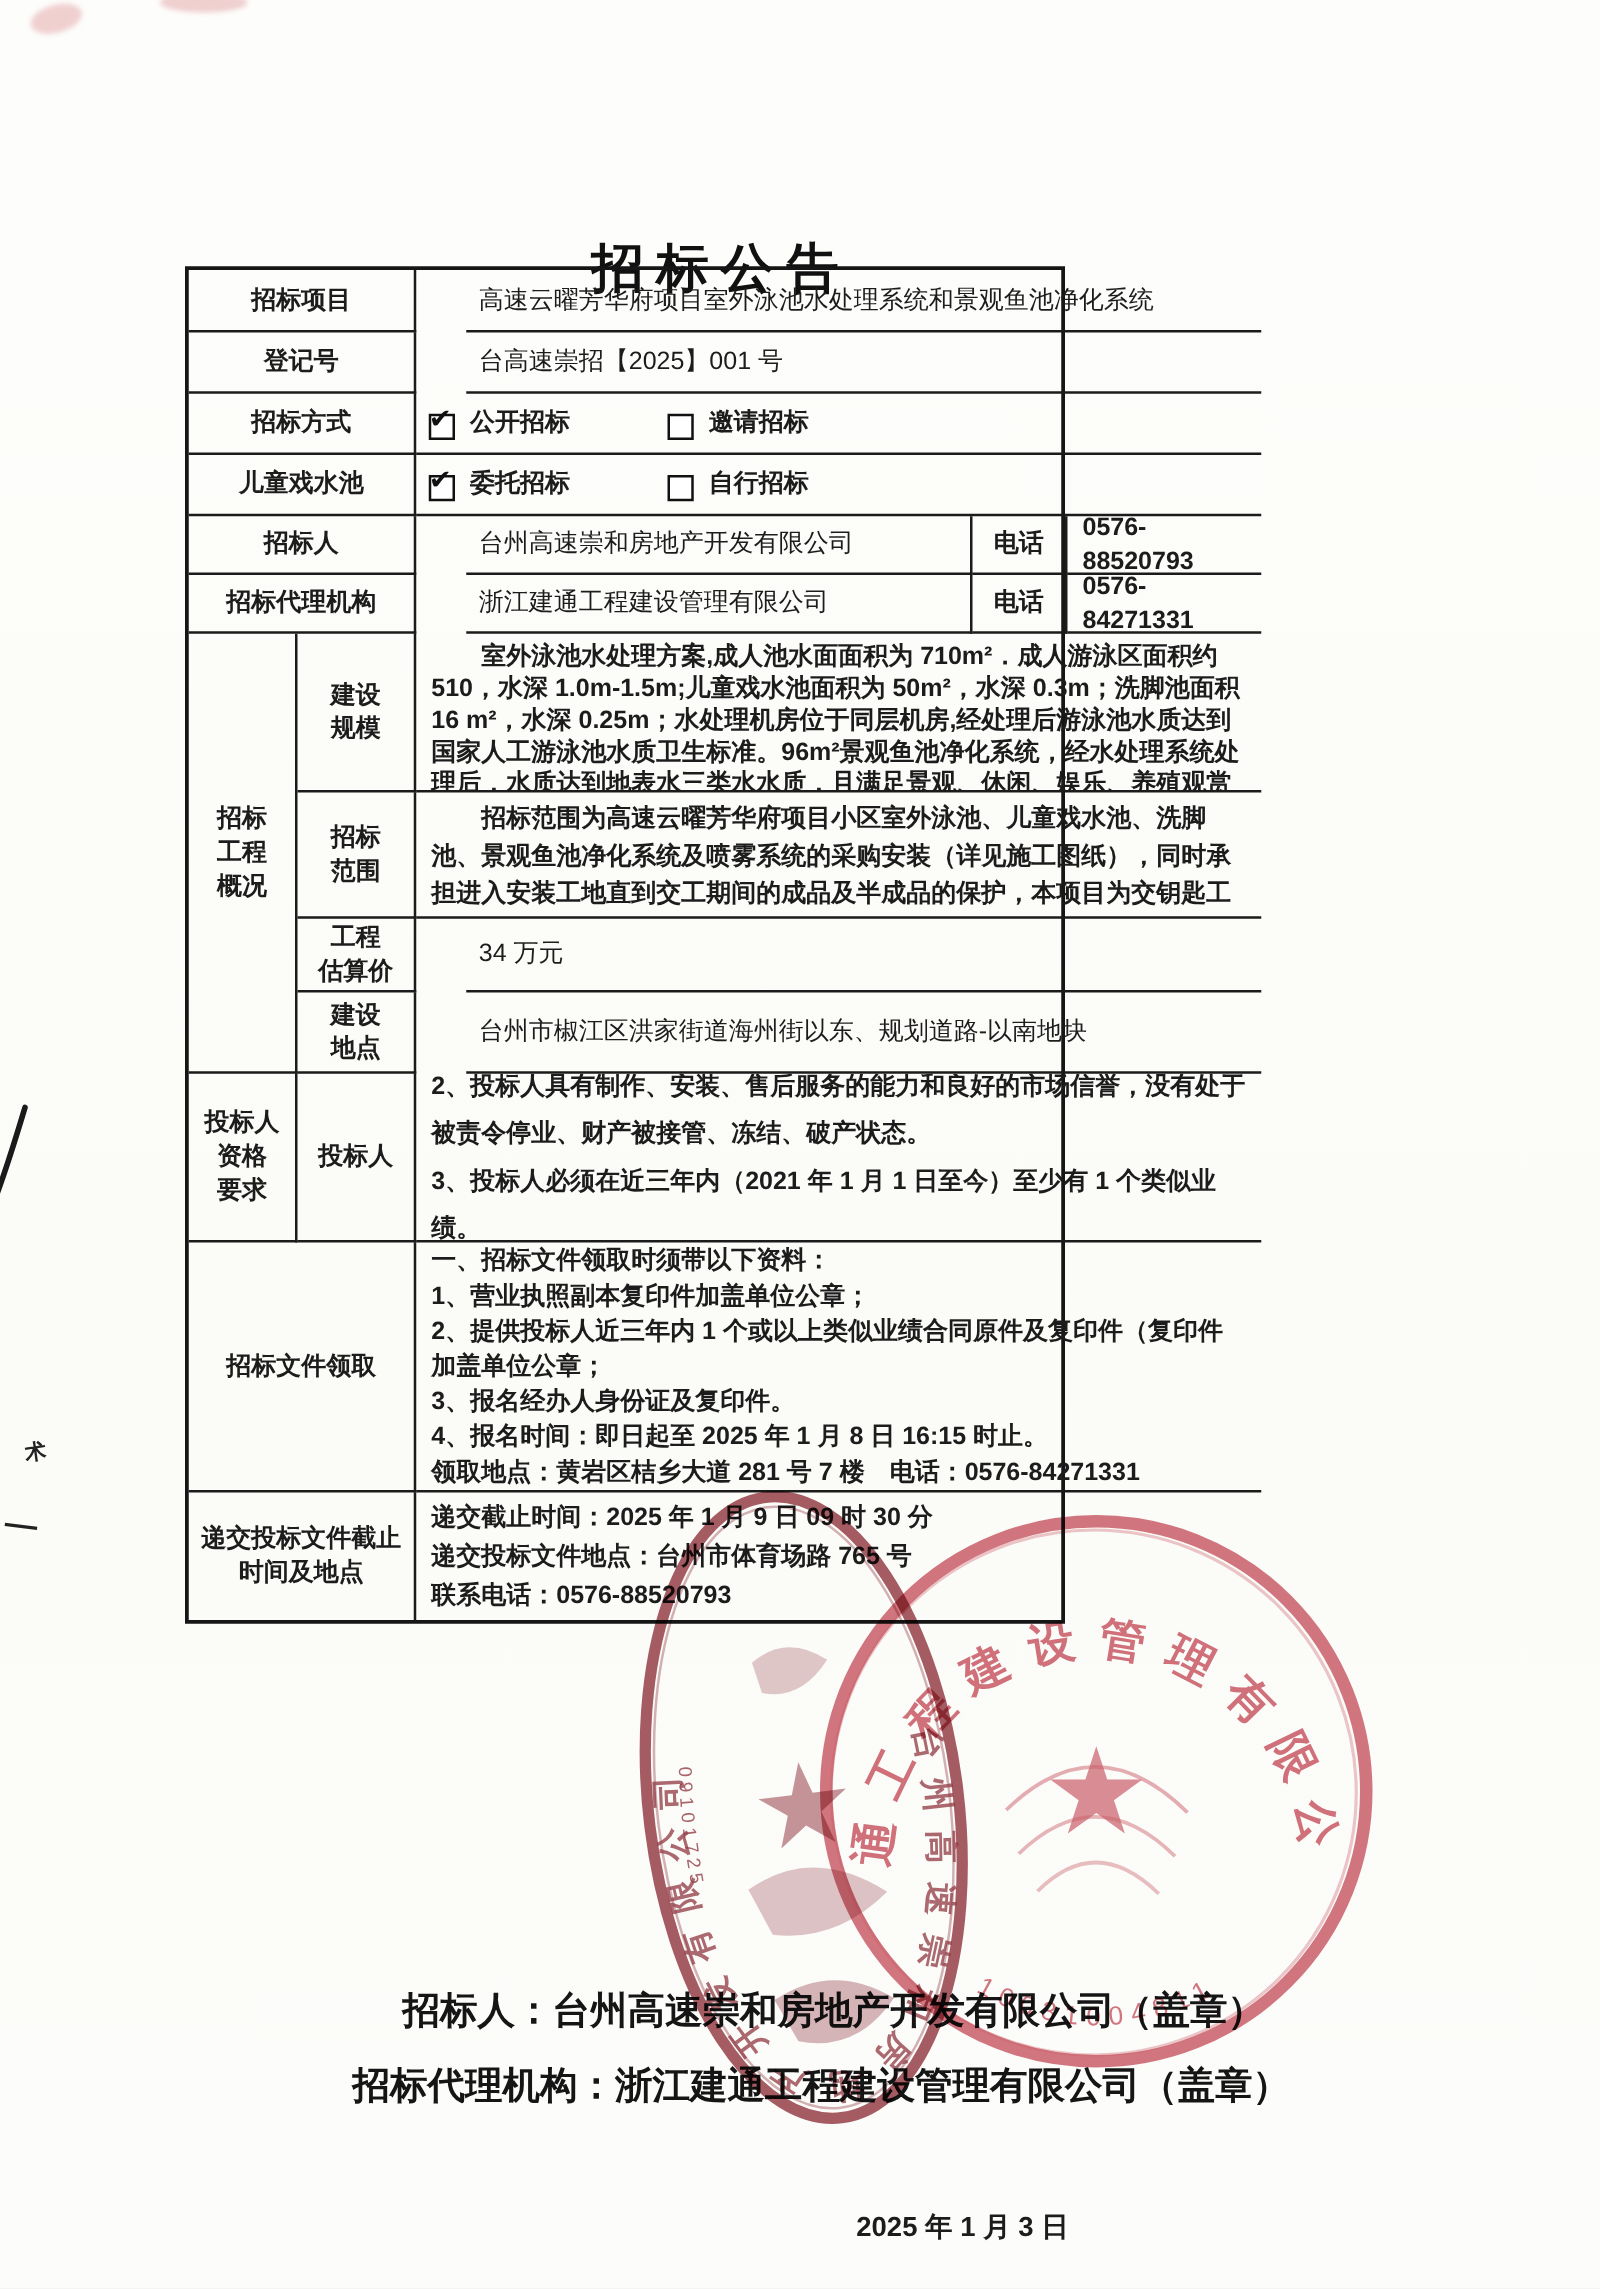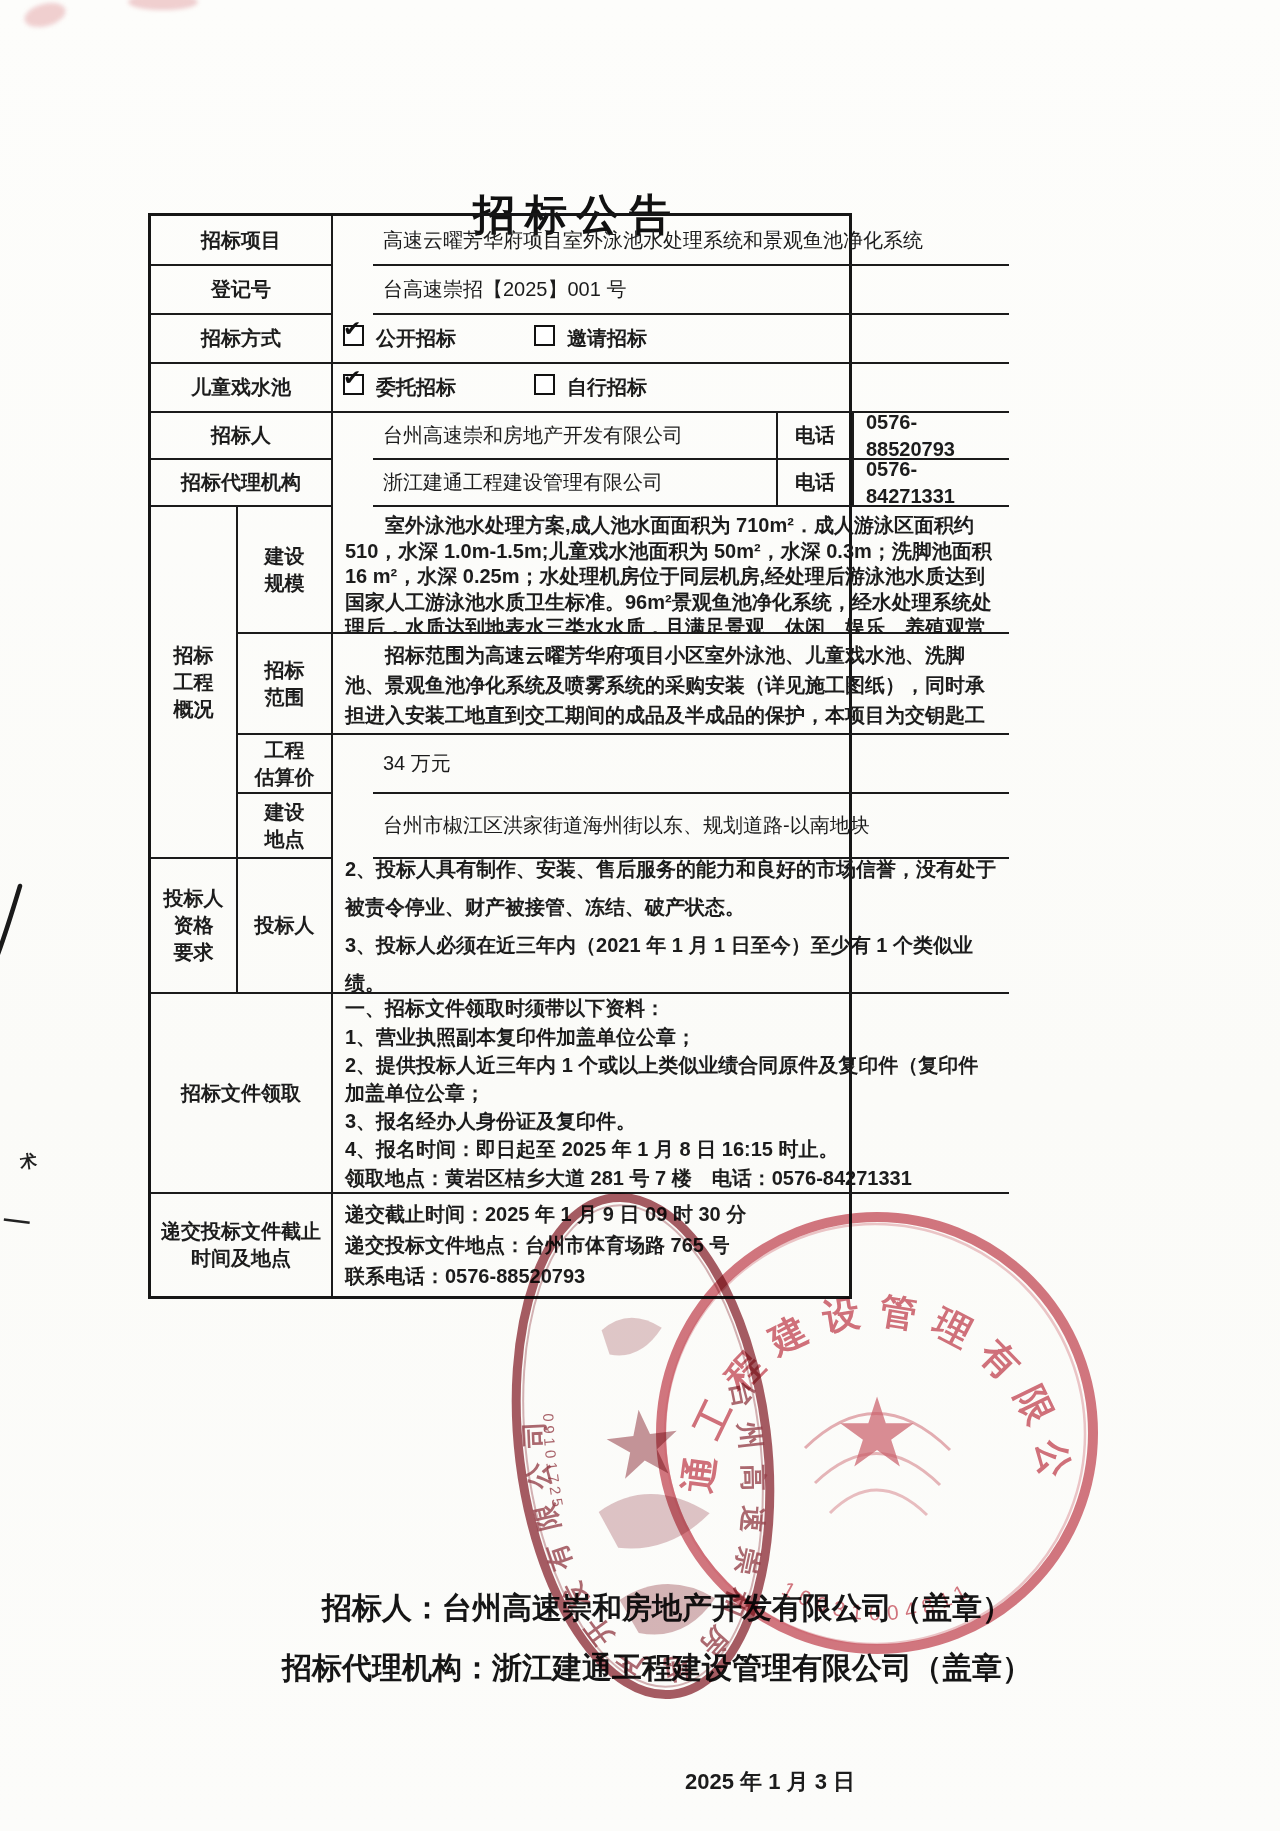--- a/index.html
+++ b/index.html
@@ -44,21 +44,21 @@
   .list.loose div{line-height:28.2px;}
   .list.sub div{line-height:31px;}
   .opts{gap:14px;}
   .cb{
     position:relative; width:17px; height:17px; border:2.6px solid #111;
     display:inline-block; flex:0 0 auto; margin-right:12px; background:#fff;
   }
   .cb.checked::after{
     content:"✔"; position:absolute; left:-2px; top:-12px; font-size:22px; color:#111;
   }
-  .opt{display:flex; align-items:flex-start;}
+  .opt{display:flex; align-items:flex-end;}
   .opt + .opt{margin-left:64px;}
   .tel-lab{justify-content:center;}
   .tel-val{justify-content:flex-start; padding-left:12px; font-family:"Liberation Sans","DejaVu Sans",sans-serif;}
   
   .sig1,.sig2{position:absolute; font-size:30px; font-weight:700; color:#151515; white-space:nowrap;}
   .sig1{top:1588px; right:268px;}
   .sig2{top:1648px; right:248px;}
   .doc-date{position:absolute; top:1728px; left:640px; width:260px; text-align:center;
     font-size:22px; font-weight:700;margin-top:39px;}
   

